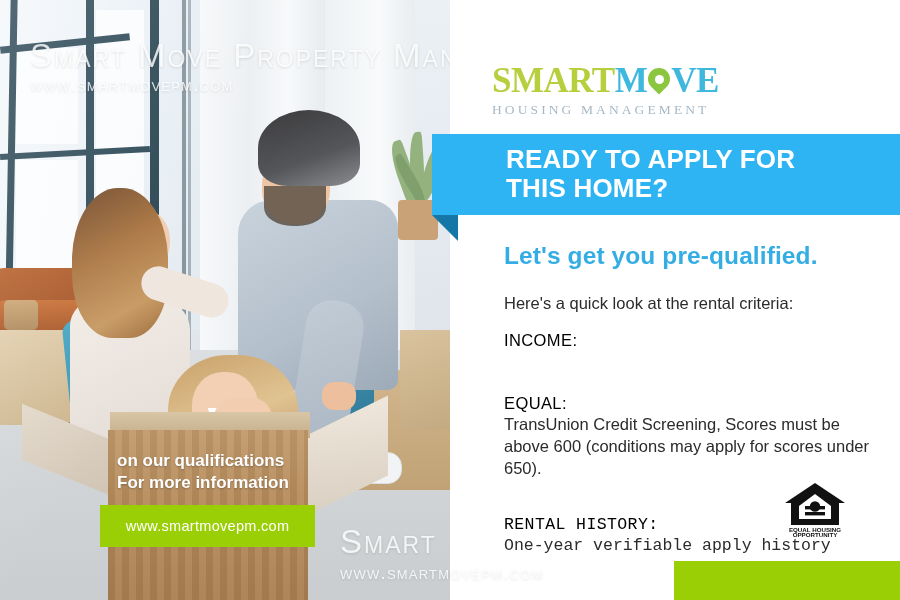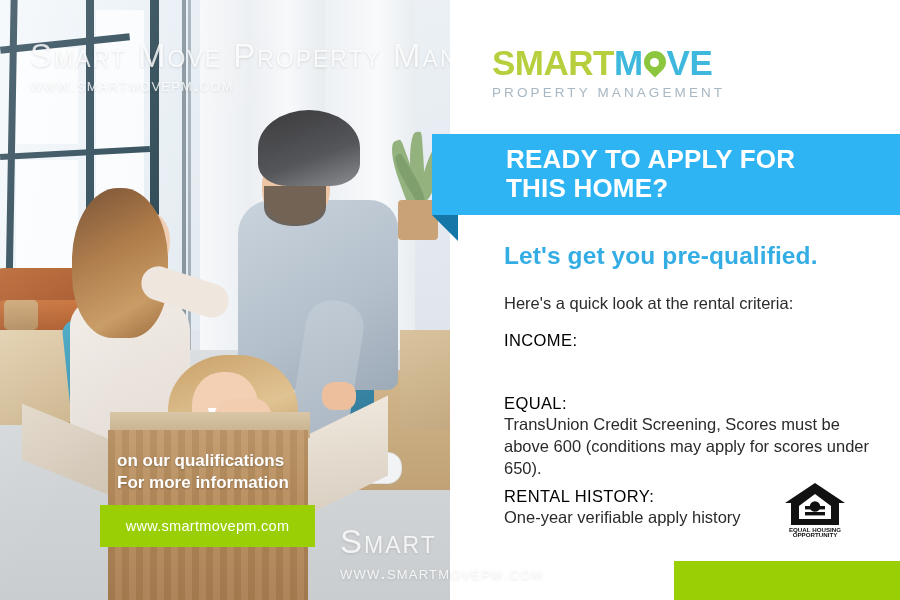--- a/index.html
+++ b/index.html
@@ -125,21 +125,21 @@
 
   
   .green-top { position:absolute; left:673px; top:0; width:227px; height:37px; background:#9ACF06; }
   .green-bot { position:absolute; left:674px; top:561px; width:226px; height:39px; background:#9ACF06; }
 
   
   .card { position:absolute; left:450px; top:0; width:450px; height:560px; background:#ffffff; }
   .card-bottom-strip { position:absolute; left:450px; top:560px; width:224px; height:40px; background:#ffffff; }
 
   
-  .logo { position:absolute; left:492px; top:45px; width:240px; height:56px; }
+  .logo { position:absolute; left:492px; top:63px; width:240px; height:56px;font-family:Liberation Serif, serif; }
   .logo-main { font-size:35px; font-weight:700; letter-spacing:-0.5px; line-height:1; white-space:nowrap; }
   .lg-s1{color:#b6cf3d;}
   .lg-m { color:#3fb8dd; font-weight:700; }
   .lg-pin { display:inline-block; position:relative; width:24px; height:30px; vertical-align:-6px; }
   .lg-pin i { position:absolute; left:1px; top:0; width:22px; height:22px; border-radius:50% 50% 50% 0;
               transform:rotate(-45deg); background:#8cc63f; }
   .lg-pin b { position:absolute; left:7.5px; top:6.5px; width:9px; height:9px; border-radius:50%; background:#fff; }
   .logo-sub { margin-top:4px; font-size:13.5px; letter-spacing:3.1px; color:#a7b8c4; font-weight:400; white-space:nowrap; }
 
   
@@ -151,21 +151,21 @@
 
   
   .subhead { position:absolute; left:504px; top:242px; color:#33ADE4; font-size:24.5px; font-weight:700;
              letter-spacing:.1px; }
   .intro { position:absolute; left:504px; top:294px; color:#2c2c2c; font-size:16.5px; }
   .crit { position:absolute; left:504px; width:372px; }
   .crit-h { color:#000000; font-size:16.5px; letter-spacing:.4px; }
   .crit-b { color:#2b2b2b; font-size:16.5px; line-height:1.32; margin-top:1px; }
   .c-income { top:331px; }
   .c-credit { top:394px; }
-  .c-rental { top:487px; }
+  .c-rental { top:515px;font-family:Liberation Mono, monospace; }
 
   
   .eho { position:absolute; left:783px; top:481px; width:64px; height:57px; }
   .eho svg { display:block; }
 
   
   .ovl-text { position:absolute; left:117px; top:450px; width:230px; color:#ffffff;
               font-size:17px; font-weight:700; line-height:1.3;
               text-shadow:0 1px 2px rgba(0,0,0,.25); }
   .cta { position:absolute; left:100px; top:505px; width:215px; height:42px; background:#9ACF06;
@@ -254,21 +254,21 @@
   <div class="card"></div>
   <div class="card-bottom-strip"></div>
 
   <div class="wm wm-bot-2">www.smartmovepm.com</div>
   <div class="green-bot"></div>
 
   <div class="logo">
     <div class="logo-main">
       <span class="lg-s1">SMART</span><span class="lg-m">M</span><span class="lg-pin"><i></i><b></b></span><span class="lg-m">VE</span>
     </div>
-    <div class="logo-sub">PROPERTY MANAGEMENT</div>
+    <div class="logo-sub">HOUSING MANAGEMENT</div>
   </div>
 
   <div class="banner-fold"></div>
   <div class="banner">
     <h1>
       <div>READY TO APPLY FOR</div>
       <div>THIS HOME?</div>
     </h1>
   </div>
 

